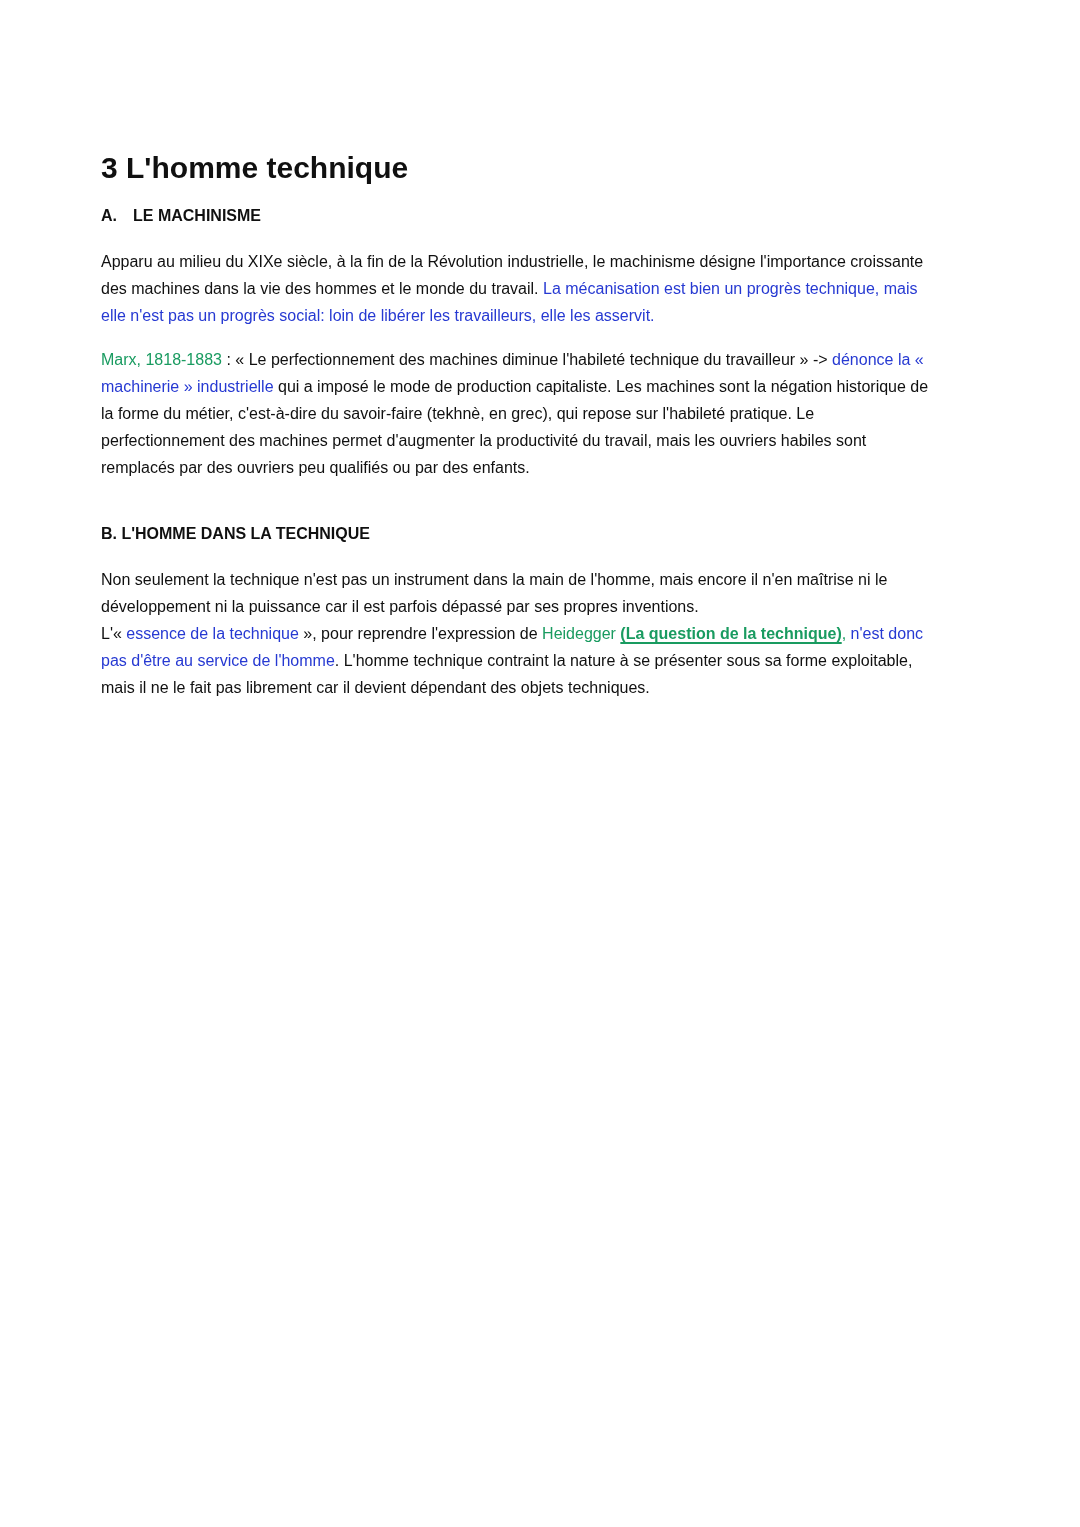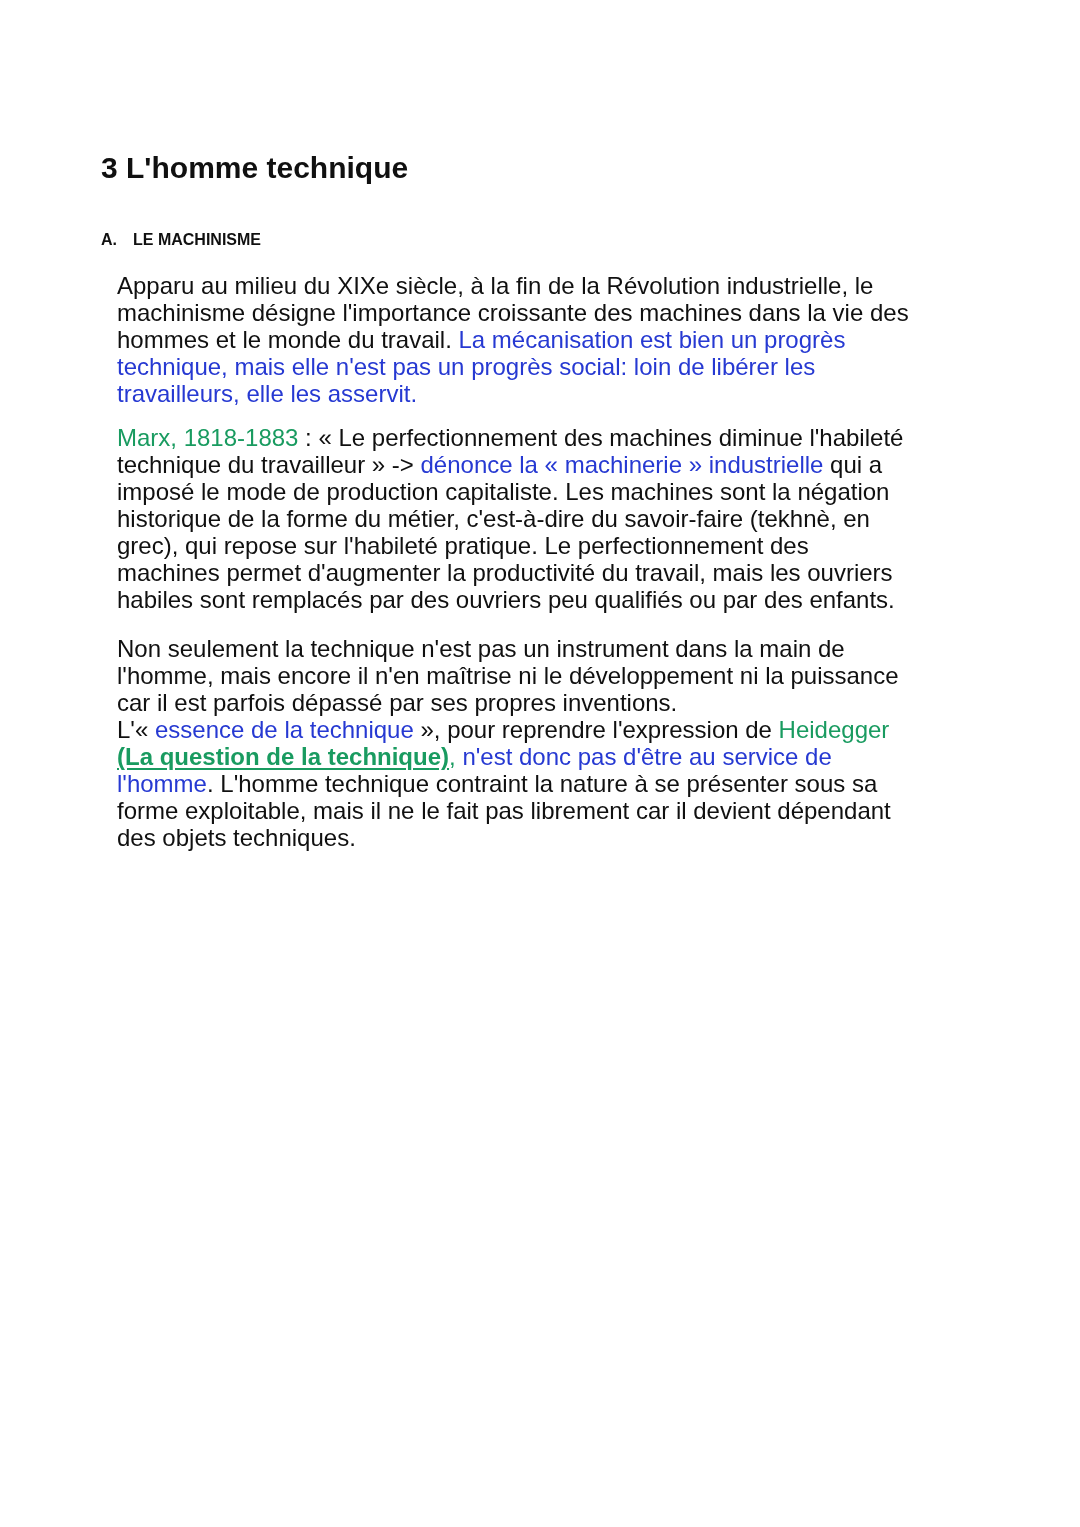--- a/index.html
+++ b/index.html
@@ -32,27 +32,27 @@
     margin:0;
     color:var(--text);
   }
   .subheading{
     font-size:16px;
     line-height:20px;
     font-weight:bold;
     margin:0;
     color:var(--text);
   }
-  .heading-a{margin-top:44px;}
+  .heading-a{margin-top:20px;}
   .heading-a .prefix{display:inline-block;margin-right:16px;}
   .heading-b{margin-top:43px;}
   .para{
-    font-size:24px;
+    font-size:16px;
     line-height:27px;
-    margin:16px;
+    margin:0;
     white-space:pre-wrap;
     color:var(--text);
   }
   .para-a1{margin-top:22px;}
   .para-a2{margin-top:17px;}
   .para-b1{margin-top:22px;}
   .run.plain{color:var(--text);}
   .run.blue{color:var(--blue);}
   .run.green-bold{color:var(--green);font-weight:normal;}
   .run.green-bold-underline{
@@ -72,18 +72,19 @@
     <h1 class="title">3 L'homme technique</h1>
 
     <h2 class="subheading heading-a">
       <span class="prefix">A.</span><span>LE MACHINISME</span>
     </h2>
 
     <p class="para para-a1"><span class="run plain">Apparu au milieu du XIXe siècle, à la fin de la Révolution industrielle, le machinisme désigne l'importance croissante des machines dans la vie des hommes et le monde du travail. </span><span class="run blue">La mécanisation est bien un progrès technique, mais elle n'est pas un progrès social: loin de libérer les travailleurs, elle les asservit.</span></p>
 
     <p class="para para-a2"><span class="run green-bold">Marx, 1818-1883</span><span class="run plain"> : « Le perfectionnement des machines diminue l'habileté technique du travailleur » -&gt; </span><span class="run blue">dénonce la « machinerie » industrielle</span><span class="run plain"> qui a imposé le mode de production capitaliste. Les machines sont la négation historique de la forme du métier, c'est-à-dire du savoir-faire (tekhnè, en grec), qui repose sur l'habileté pratique. Le perfectionnement des machines permet d'augmenter la productivité du travail, mais les ouvriers habiles sont remplacés par des ouvriers peu qualifiés ou par des enfants.</span></p>
 
+    <h2 class="subheading heading-b">B. L'HOMME DANS LA TECHNIQUE</h2>
 
     <p class="para para-b1"><span class="run plain">Non seulement la technique n'est pas un instrument dans la main de l'homme, mais encore il n'en maîtrise ni le développement ni la puissance car il est parfois dépassé par ses propres inventions.
 </span><span class="run plain">L'« </span><span class="run blue">essence de la technique</span><span class="run plain"> », pour reprendre l'expression de </span><span class="run green-bold">Heidegger </span><span class="run green-bold-underline">(La question de la technique)</span><span class="run green-bold">, </span><span class="run blue">n'est donc pas d'être au service de l'homme</span><span class="run plain">. L'homme technique contraint la nature à se présenter sous sa forme exploitable, mais il ne le fait pas librement car il devient dépendant des objets techniques.</span></p>
 
   </div>
 </div>
 
 </body></html>

